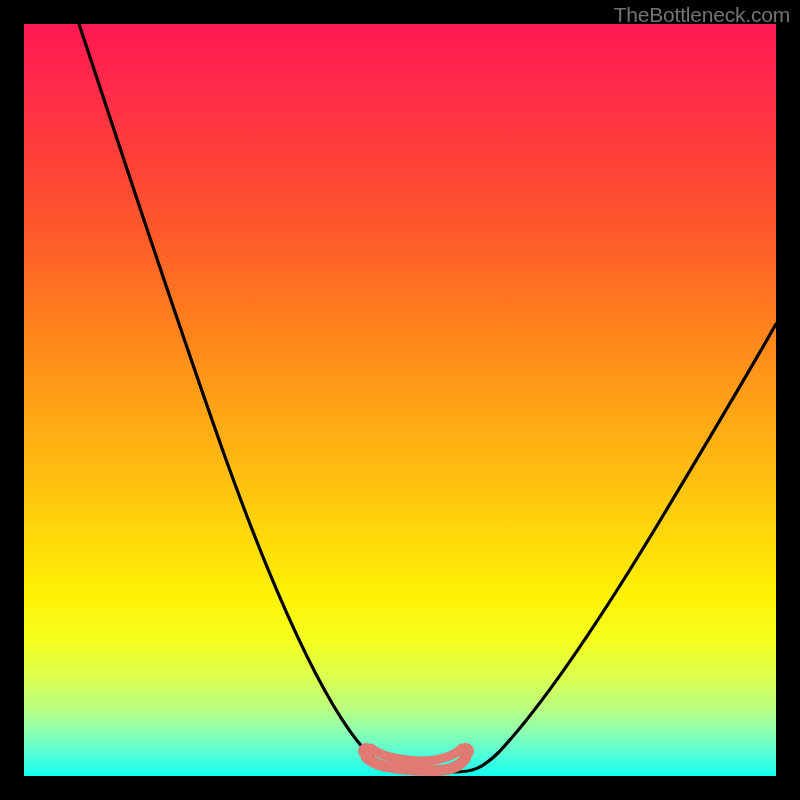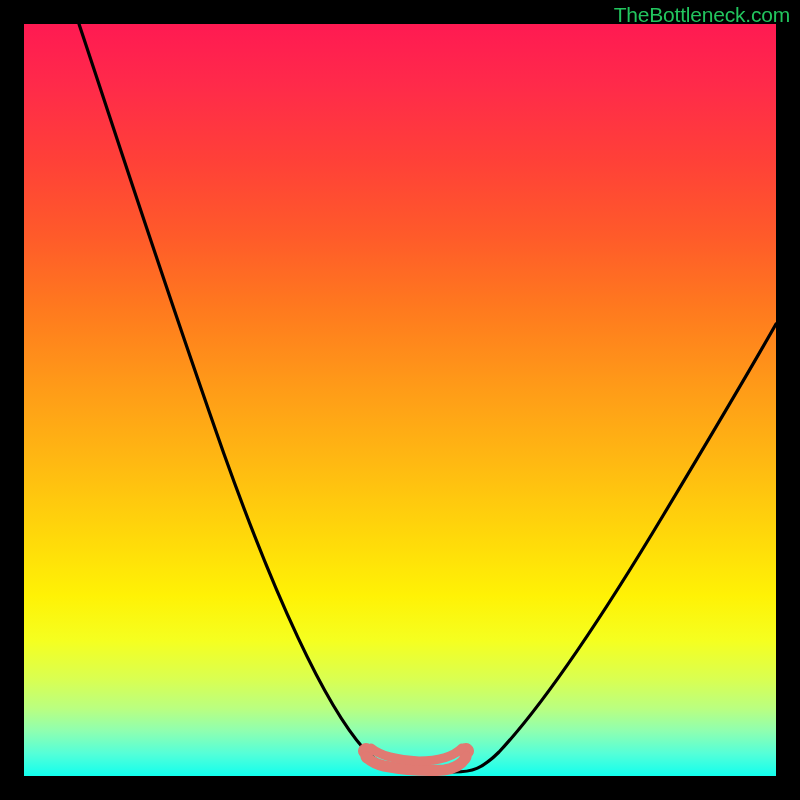--- a/index.html
+++ b/index.html
@@ -56,21 +56,21 @@
     position: absolute;
     left: 0;
     top: 0;
     width: 752px;
     height: 752px;
   }
   .attribution {
     position: absolute;
     top: 3px;
     right: 10px;
-    color: #22c55e;
+    color: #737373;
     font-size: 21px;
     font-weight: 500;
     letter-spacing: -0.2px;
   }
 </style>
 </head>
 <body>
 
 <div class="frame">
   <div class="attribution">TheBottleneck.com</div>

